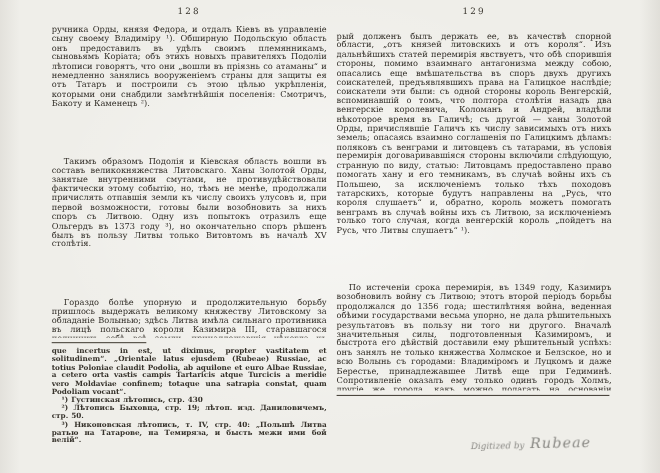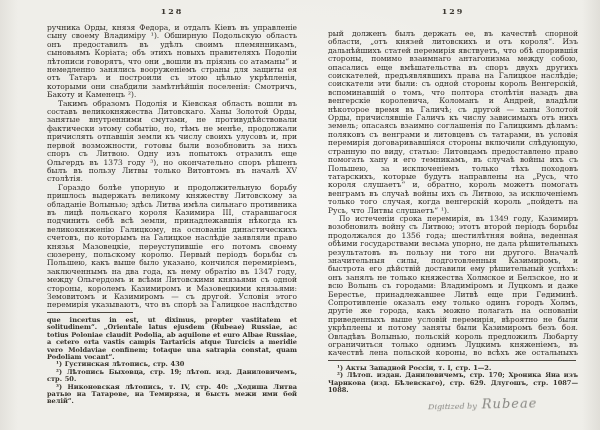--- a/index.html
+++ b/index.html
@@ -11,34 +11,34 @@
   }
   .scan{
     position:absolute;inset:0;
     background:
       radial-gradient(ellipse at 50% 45%, rgba(255,255,255,0.5) 0%, rgba(255,255,255,0) 60%),
       linear-gradient(90deg, rgba(190,186,178,0.25) 0%, rgba(0,0,0,0) 3%, rgba(0,0,0,0) 97%, rgba(190,186,178,0.3) 100%),
       #efeee9;
   }
   .page-col{position:absolute;width:250px;}
   #left-page{left:47px;top:6px;height:418px;}
-  #right-page{left:328px;top:6px;height:418px;}
+  #right-page{left:306px;top:6px;height:418px;}
   .page-number{
     text-align:center;font-size:8px;letter-spacing:2px;
-    color:#3a362f;margin-bottom:8px;font-weight:bold;
+    color:#3a362f;margin-bottom:8px;font-weight:normal;
   }
   #right-page .page-number{margin-bottom:14px;}
   .main-text{overflow:hidden;}
   #left-page .main-text{height:284px;}
   #right-page .main-text{height:326px;}
   .main-text p{
     margin:0;font-size:7.5px;line-height:8.4px;text-align:justify;
     word-spacing:0.5px;
   }
-  .main-text p.indented{text-indent:11px;}
+  .main-text p.indented{text-indent:11px;margin-top:44px;}
   .footnote-rule{
     border:none;border-top:1px solid #4c473f;margin:4px 0 4px 0;
   }
   #left-page .footnote-rule{width:86px;margin-left:0;}
   #right-page .footnote-rule{width:248px;}
   .footnotes{overflow:hidden;}
   .footnotes p{
     margin:0;font-size:6.6px;line-height:7.4px;text-align:justify;
     color:#36322b;word-spacing:0.4px;font-weight:bold;
   }
@@ -62,33 +62,29 @@
   <div class="main-text">
     <p>ручника Орды, князя Федора, и отдалъ Кіевъ въ управленіе сыну своему Владиміру ¹). Обширную Подольскую область онъ предоставилъ въ удѣлъ своимъ племянникамъ, сыновьямъ Коріата; объ этихъ новыхъ правителяхъ Подоліи лѣтописи говорятъ, что они „вошли въ пріязнь со атаманы“ и немедленно занялись вооруженіемъ страны для защиты ея отъ Татаръ и построили съ этою цѣлью укрѣпленія, которыми они снабдили замѣтнѣйшія поселенія: Смотричъ, Бакоту и Каменецъ ²).</p>
     <p class="indented">Такимъ образомъ Подолія и Кіевская область вошли въ составъ великокняжества Литовскаго. Ханы Золотой Орды, занятые внутренними смутами, не противудѣйствовали фактически этому событію, но, тѣмъ не менѣе, продолжали причислять отпавшія земли къ числу своихъ улусовъ и, при первой возможности, готовы были возобновить за нихъ споръ съ Литвою. Одну изъ попытокъ отразилъ еще Ольгердъ въ 1373 году ³), но окончательно споръ рѣшенъ былъ въ пользу Литвы только Витовтомъ въ началѣ XV столѣтія.</p>
     <p class="indented">Гораздо болѣе упорную и продолжительную борьбу пришлось выдержать великому княжеству Литовскому за обладаніе Волынью; здѣсь Литва имѣла сильнаго противника въ лицѣ польскаго короля Казимира III, старавшагося подчинить себѣ всѣ земли, принадлежавшія нѣкогда къ великокняженію Галицкому, на основаніи династическихъ счетовъ, по которымъ на Галицкое наслѣдіе заявляли право князья Мазовецкіе, переуступившіе его потомъ своему сюзерену, польскому королю. Первый періодъ борьбы съ Польшею, какъ выше было указано, кончился перемиріемъ, заключеннымъ на два года, къ нему обратію въ 1347 году, между Ольгердомъ и всѣми Литовскими князьями съ одной стороны, королемъ Казимиромъ и Мазовецкими князьями: Земовитомъ и Казимиромъ — съ другой. Условія этого перемирія указываютъ, что въ спорѣ за Галицкое наслѣдство въ этотъ первый періодъ, преобладаніе было на сторонѣ Литвы: въ силу этихъ условій за Казимиромъ признано было безспорное владѣніе только Львовскою землею; земли: Владимірская, Луцкая, Белзская, Холмская и Берестейская остались во владѣніи литовскихъ князей, которые, впрочемъ, обязались не строить въ нихъ новыхъ замковъ и крѣпостей; Кременецъ съ округомъ остался до истеченія срока перемирія во владѣніи Юрія Наримунтовича, кото-</p>
   </div>
   <hr class="footnote-rule">
   <div class="footnotes">
     <p>que incertus in est, ut diximus, propter vastitatem et solitudinem“. „Orientale latus ejusdem (Rubeae) Russiae, ac totius Poloniae claudit Podolia, ab aquilone et euro Albae Russiae, a cetero orta vastis campis Tartaricis atque Turcicis a meridie vero Moldaviae confinem; totaque una satrapia constat, quam Podoliam vocant“.</p>
     <p class="fn-num">¹) Густинская лѣтопись, стр. 430</p>
     <p class="fn-num">²) Лѣтопись Быховца, стр. 19; лѣтоп. изд. Даниловичемъ, стр. 50.</p>
-    <p class="fn-num">³) Никоновская лѣтопись, т. IV, стр. 40: „Ходиша Литва ратью на Татарове, на Темиряза, и бысть межи ими бой велій“.</p>
+    <p class="fn-num">³) Никоновская лѣтопись, т. IV, стр. 40: „Польшѣ Литва ратью на Татарове, на Темиряза, и бысть межи ими бой велій“.</p>
   </div>
 </div>
 
 <div class="page-col" id="right-page">
   <div class="page-number">129</div>
   <div class="main-text">
     <p>рый долженъ былъ держать ее, въ качествѣ спорной области, „отъ князей литовскихъ и отъ короля“. Изъ дальнѣйшихъ статей перемирія явствуетъ, что обѣ спорившія стороны, помимо взаимнаго антагонизма между собою, опасались еще вмѣшательства въ споръ двухъ другихъ соискателей, предъявлявшихъ права на Галицкое наслѣдіе; соискатели эти были: съ одной стороны король Венгерскій, вспоминавшій о томъ, что полтора столѣтія назадъ два венгерскіе королевича, Коломанъ и Андрей, владѣли нѣкоторое время въ Галичѣ; съ другой — ханы Золотой Орды, причислявшіе Галичъ къ числу зависимыхъ отъ нихъ земель; опасаясь взаимно соглашенія по Галицкимъ дѣламъ: поляковъ съ венграми и литовцевъ съ татарами, въ условія перемирія договаривавшіяся стороны включили слѣдующую, странную по виду, статью: Литовцамъ предоставлено право помогать хану и его темникамъ, въ случаѣ войны ихъ съ Польшею, за исключеніемъ только тѣхъ походовъ татарскихъ, которые будутъ направлены на „Русь, что короля слушаетъ“ и, обратно, король можетъ помогать венграмъ въ случаѣ войны ихъ съ Литвою, за исключеніемъ только того случая, когда венгерскій король „пойдетъ на Русь, что Литвы слушаетъ“ ¹).</p>
     <p class="indented">По истеченіи срока перемирія, въ 1349 году, Казимиръ возобновилъ войну съ Литвою; этотъ второй періодъ борьбы продолжался до 1356 года; шестилѣтняя война, веденная обѣими государствами весьма упорно, не дала рѣшительныхъ результатовъ въ пользу ни того ни другого. Вначалѣ значительныя силы, подготовленныя Казимиромъ, и быстрота его дѣйствій доставили ему рѣшительный успѣхъ: онъ занялъ не только княжества Холмское и Белзское, но и всю Волынь съ городами: Владиміромъ и Луцкомъ и даже Берестье, принадлежавшее Литвѣ еще при Гедиминѣ. Сопротивленіе оказалъ ему только одинъ городъ Холмъ, другіе же города, какъ можно полагать на основаніи приведенныхъ выше условій перемирія, вѣроятно не были укрѣплены и потому заняты были Казимиромъ безъ боя. Овладѣвъ Волынью, польскій король предложилъ Любарту ограничиться только однимъ Луцкимъ княженіемъ, въ качествѣ лена польской короны, во всѣхъ же остальныхъ волынскихъ городахъ, онъ разставилъ своихъ старостъ и намѣстниковъ и привелъ къ присягѣ на вѣрность себѣ русскихъ князей, владѣвшихъ мелкими удѣлами, зависѣвшими отъ Любарта ²). Но литовскіе князья, захваченные въ первое время въ расплохъ, не отказались отъ борьбы вслѣдствіе первоначальной неудачи. Въ 1350 году, воспользовавшись внутренними смутами, возникшими въ Польшѣ вслѣдствіе борьбы короля съ духовенствомъ, Любартъ и Кейстутъ изгнали польскіе гарнизоны изъ Волыни и ея городовъ, разрушили замки, къ постройкѣ которыхъ приступилъ Казимиръ и, за-</p>
   </div>
   <hr class="footnote-rule">
-  <div class="footnotes">
-    <p class="fn-num">¹) Акты Западной Россіи, т. I, стр. 1—2.</p>
-    <p class="fn-num">²) Лѣтоп. издан. Даниловичемъ, стр. 170; Хроника Яна изъ Чарнкова (изд. Бѣлевскаго), стр. 629. Длугошъ, стр. 1087—1088.</p>
-  </div>
 </div>
 
 <div id="google-watermark">
   <span class="digitized">Digitized by</span>
   <span>Rubeae</span>
 </div>
 
 </body></html>

